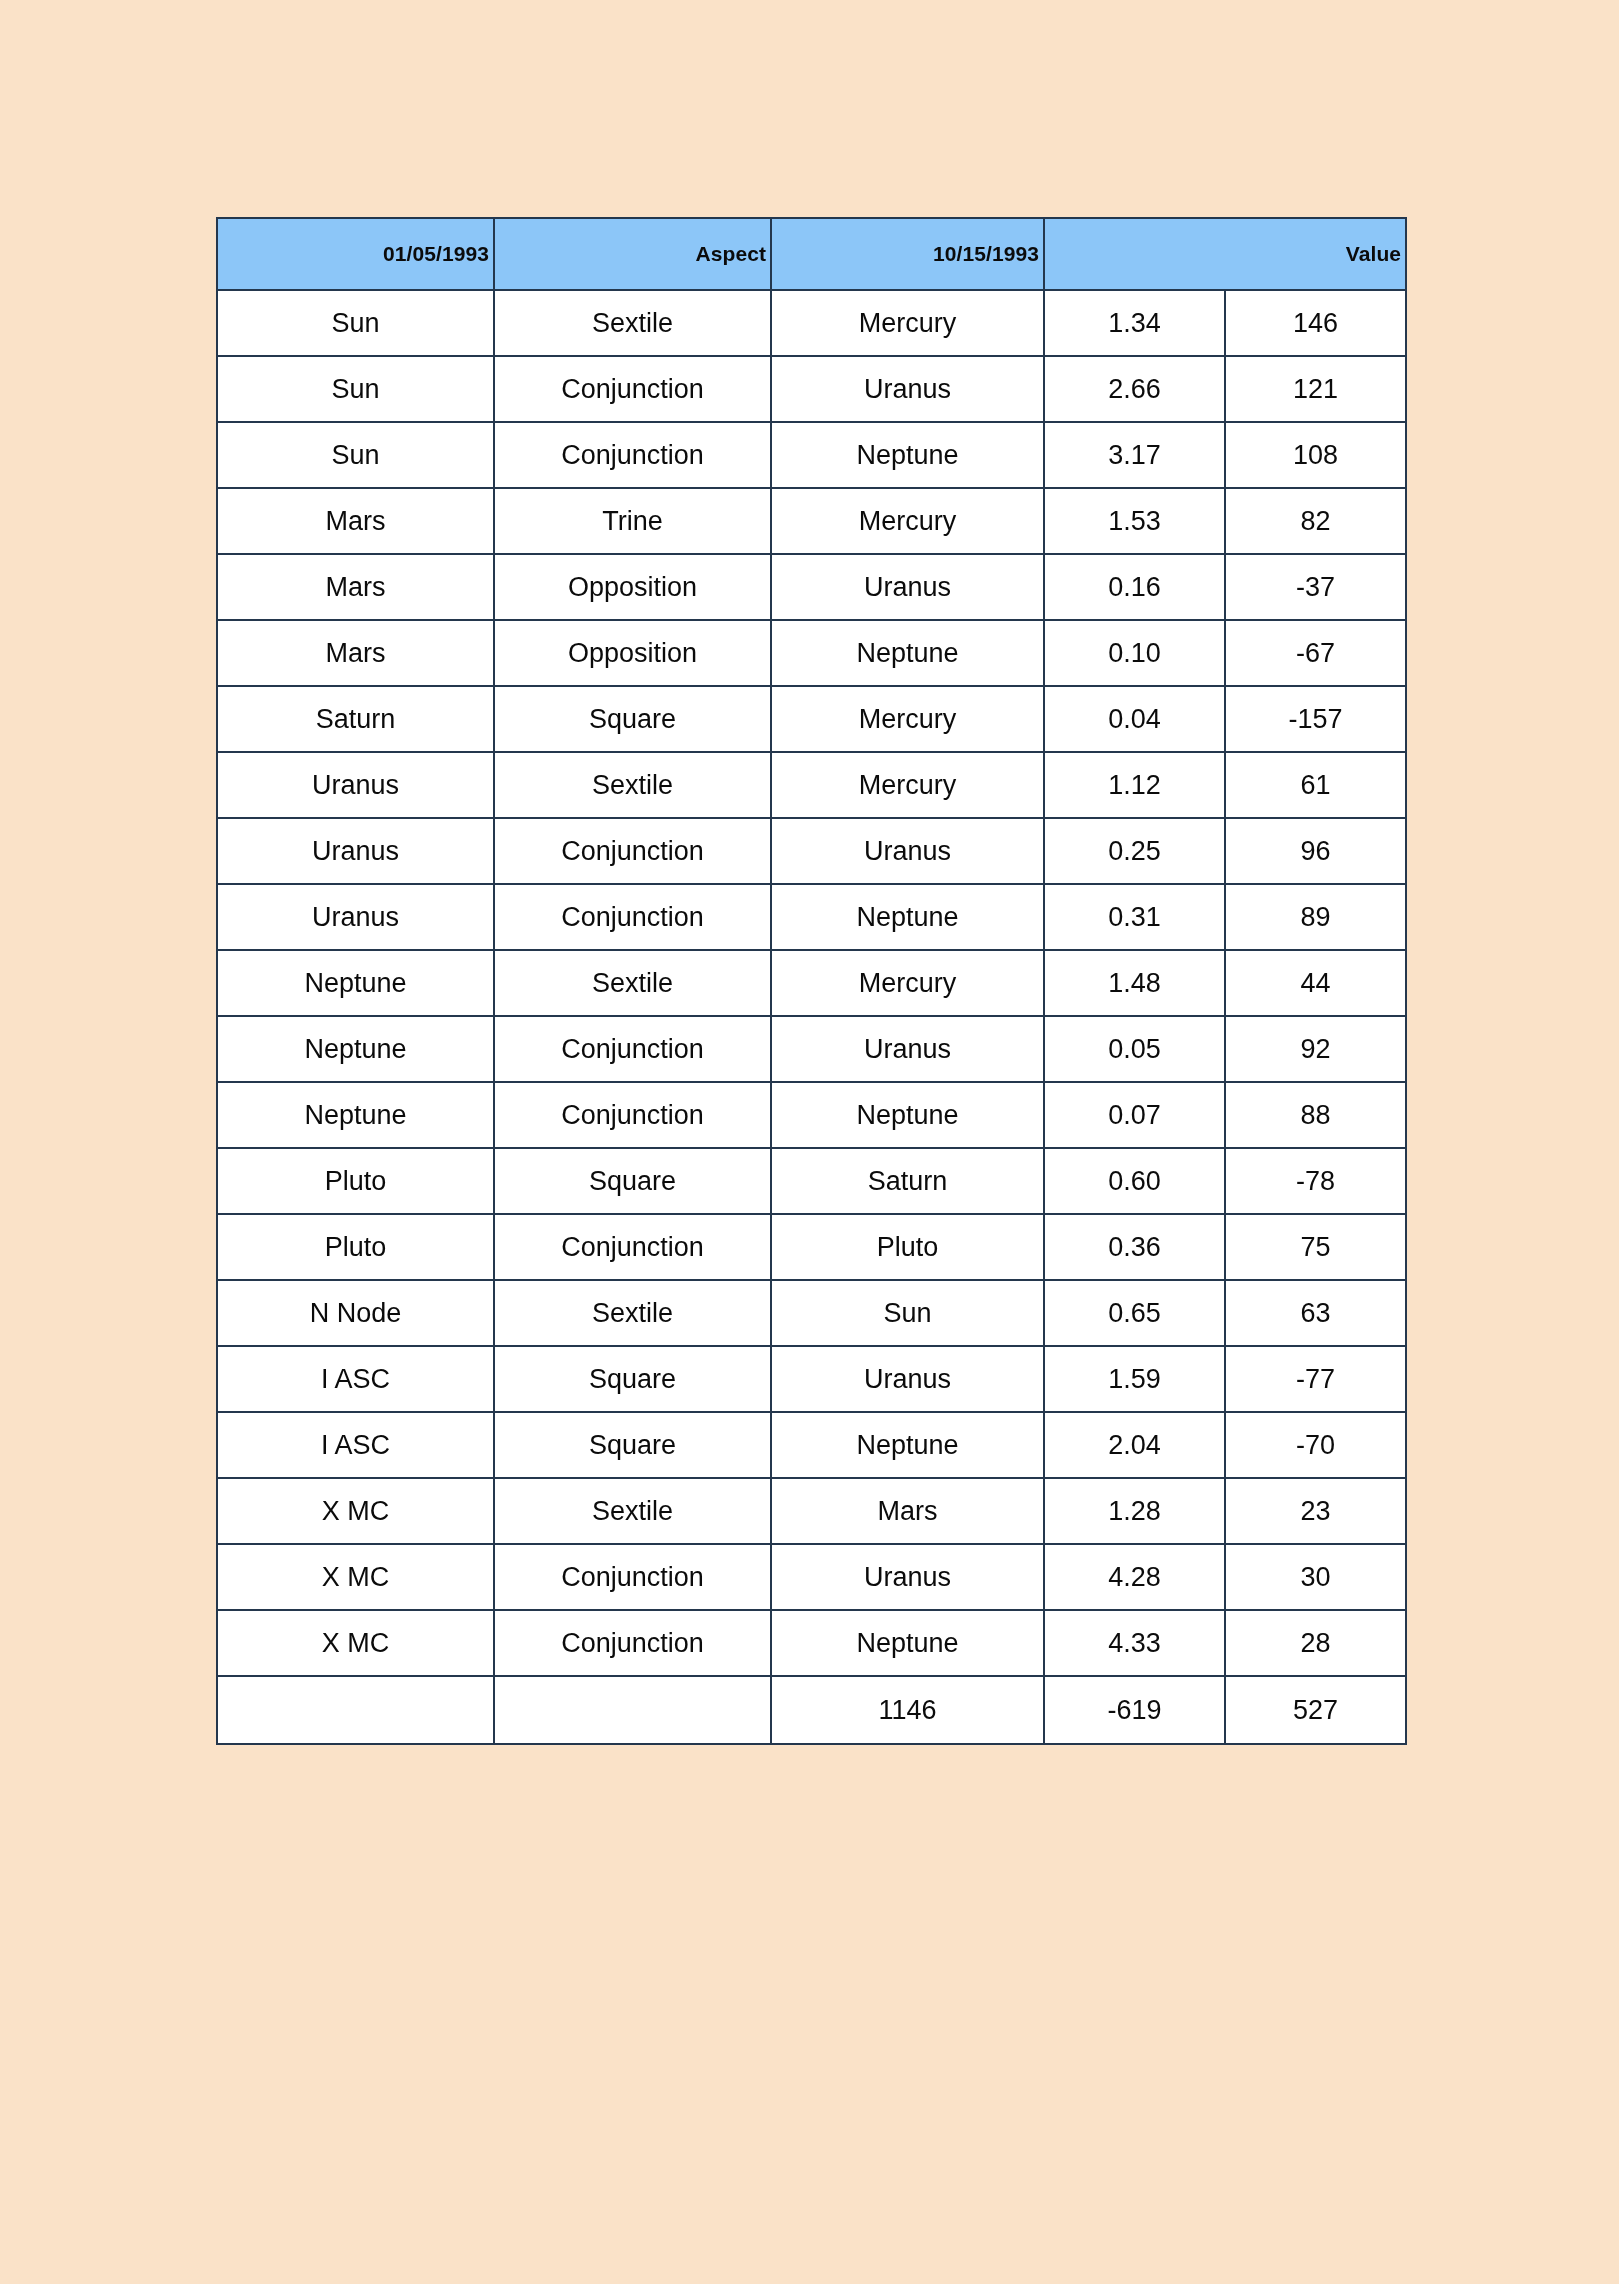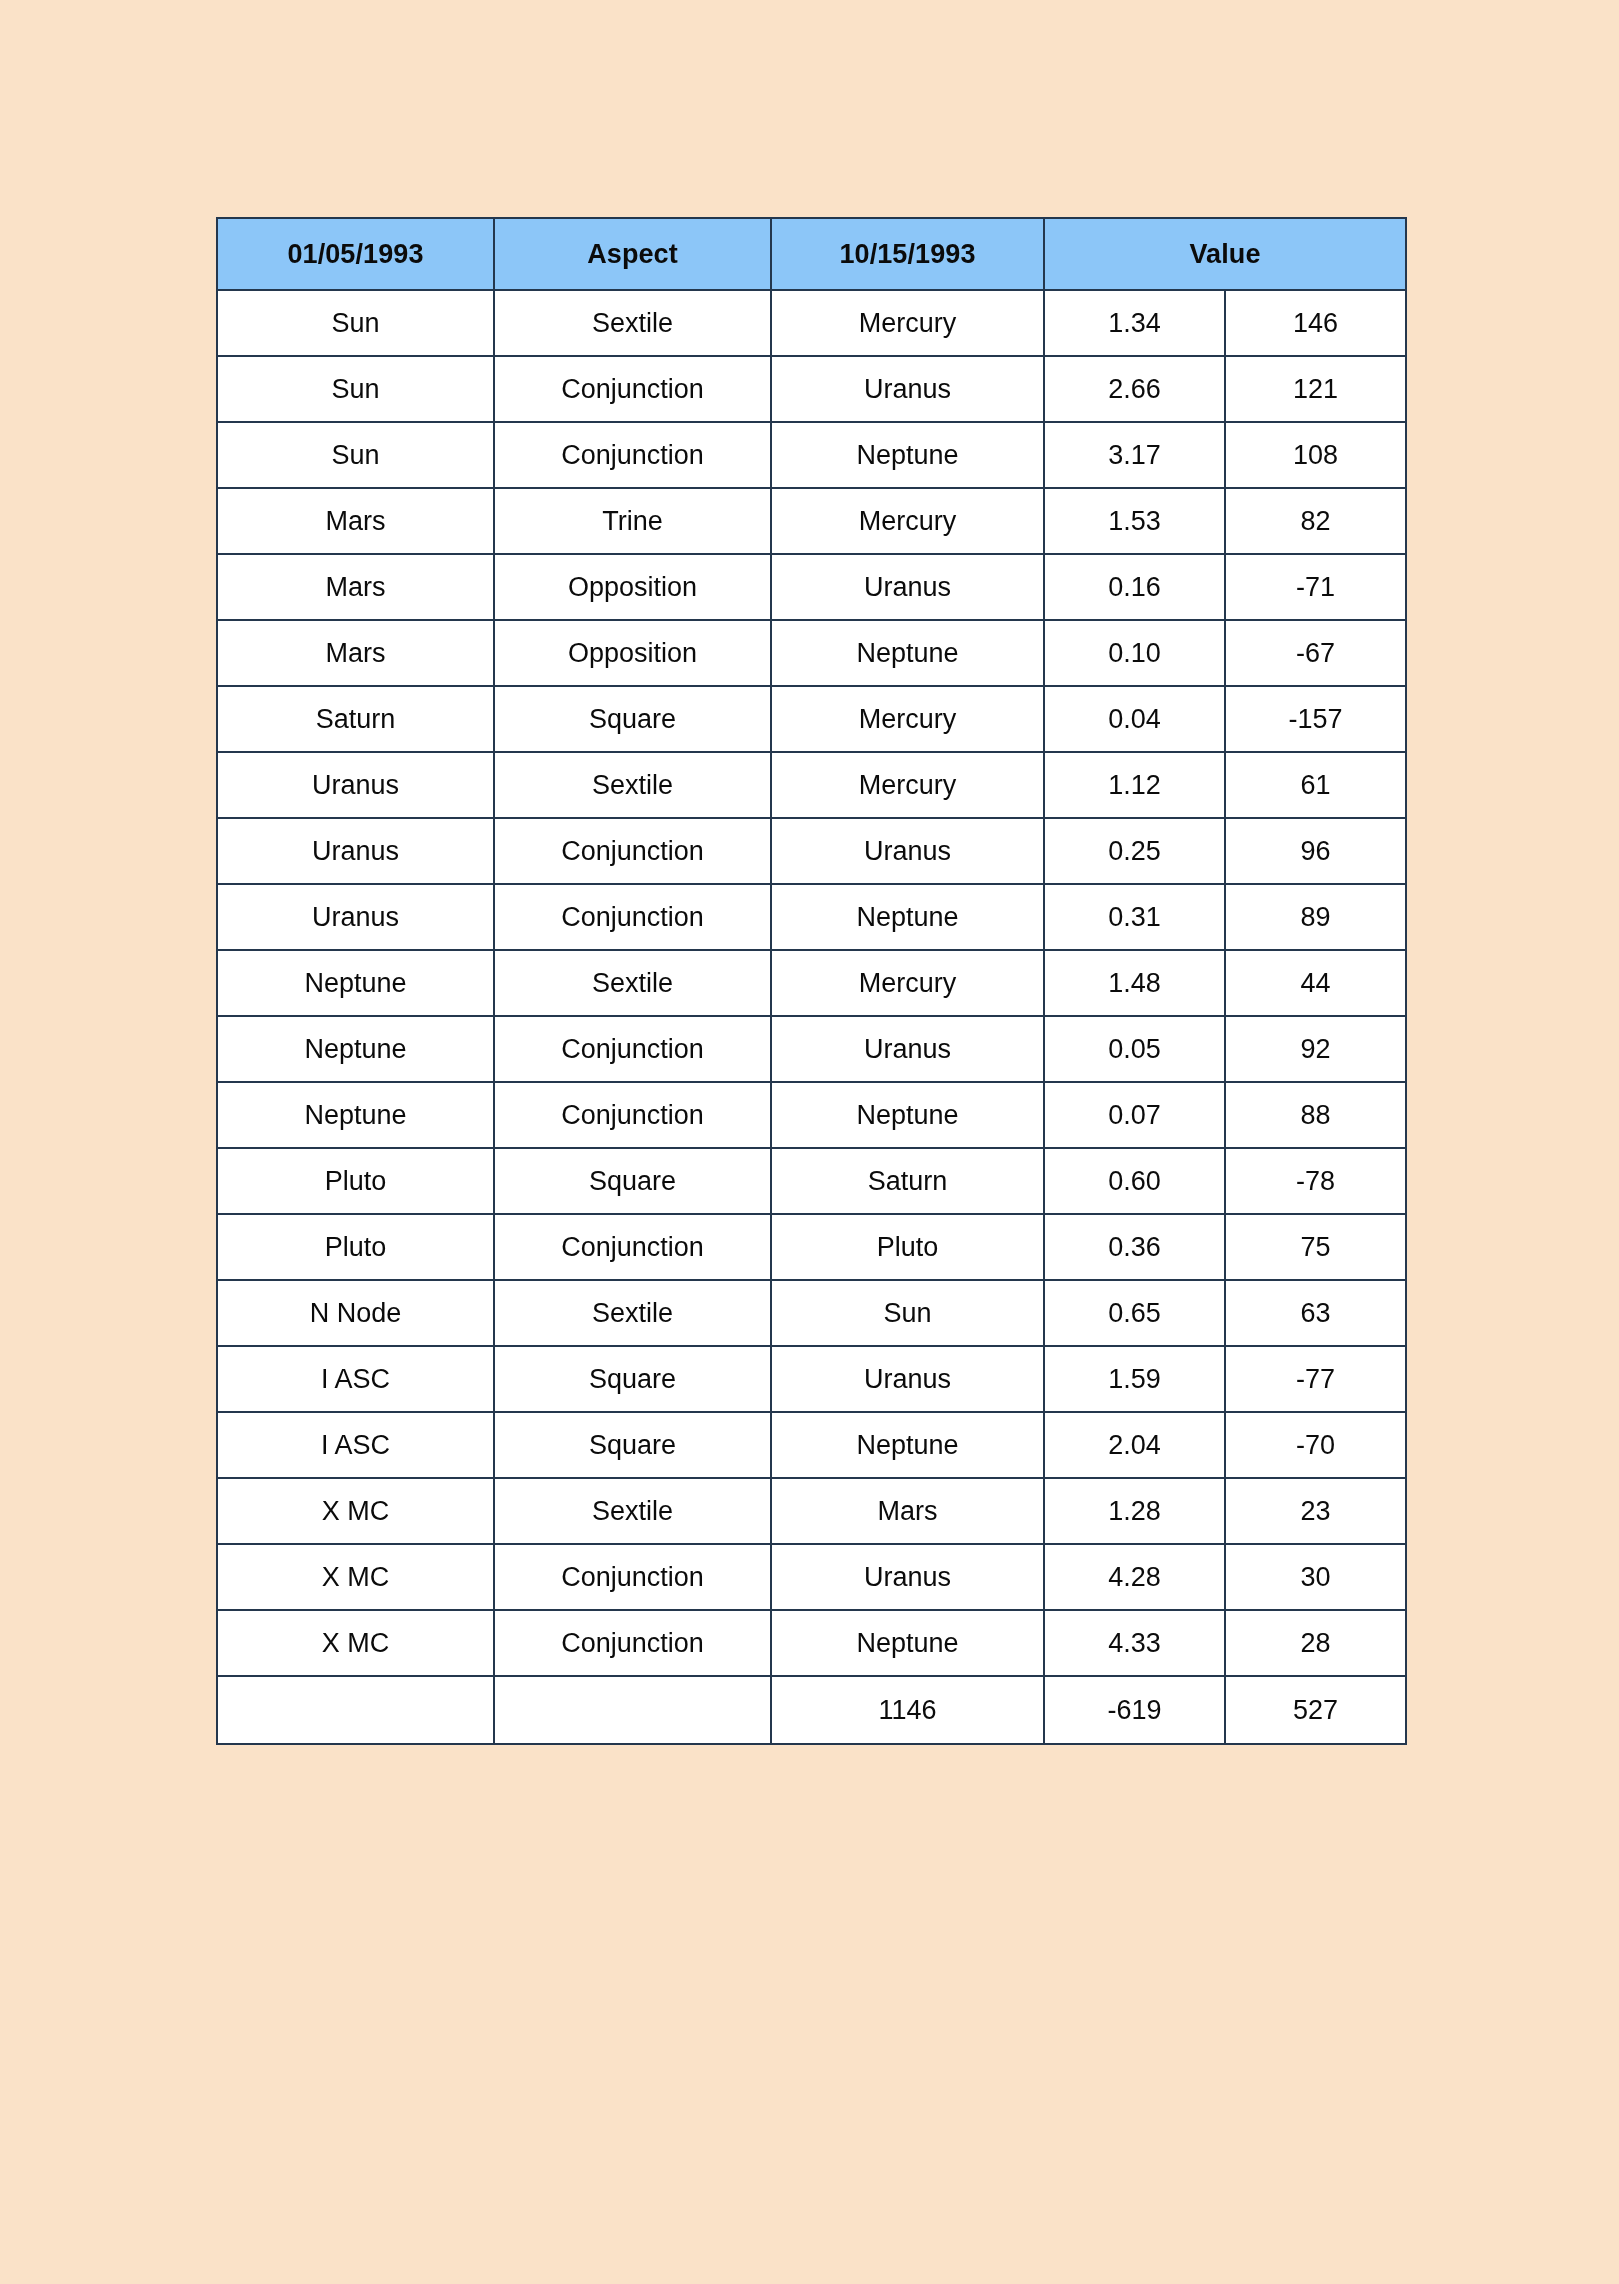--- a/index.html
+++ b/index.html
@@ -43,25 +43,26 @@
     border: 2px solid #24374d;
     text-align: center;
     vertical-align: middle;
     color: #0b0b0b;
     background: #ffffff;
     box-sizing: border-box;
   }
 
   #aspects-table thead th {
     background: #8cc6f8;
-    font-size: 27px;
+    font-size: 21px;
     font-weight: bold;
     height: 72px;
     padding: 0 3.9px;
     letter-spacing: 0.1px;
+    text-align: right;
   }
 
   #aspects-table tbody td {
     font-size: 27px;
     font-weight: normal;
     height: 66px;
     padding: 0 3.9px;
   }
 
   #aspects-table tbody tr.totals-row td {
@@ -116,21 +117,21 @@
           <td>Trine</td>
           <td>Mercury</td>
           <td>1.53</td>
           <td>82</td>
         </tr>
         <tr>
           <td>Mars</td>
           <td>Opposition</td>
           <td>Uranus</td>
           <td>0.16</td>
-          <td>-71</td>
+          <td>-37</td>
         </tr>
         <tr>
           <td>Mars</td>
           <td>Opposition</td>
           <td>Neptune</td>
           <td>0.10</td>
           <td>-67</td>
         </tr>
         <tr>
           <td>Saturn</td>

